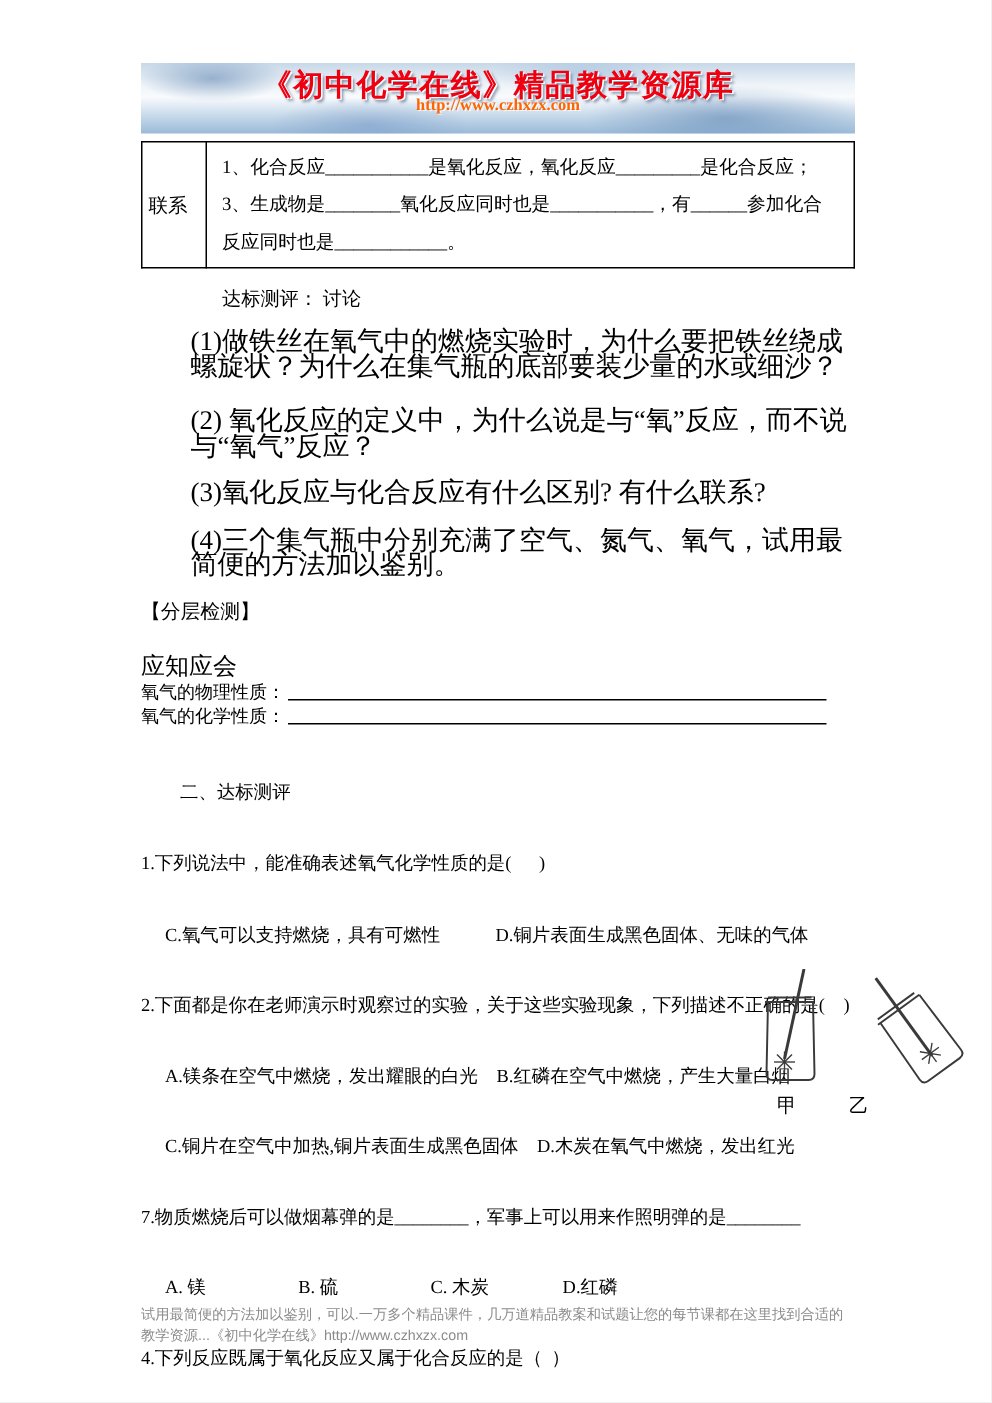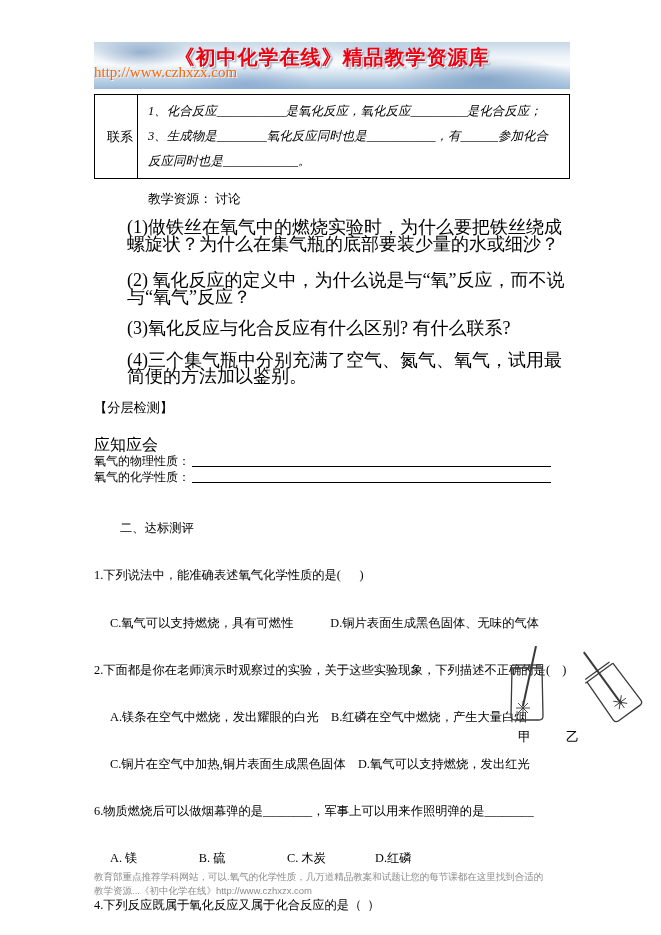--- a/index.html
+++ b/index.html
@@ -19,29 +19,29 @@
       radial-gradient(130px 30px at 82% 78%, rgba(95,135,180,0.60), rgba(95,135,180,0) 72%),
       radial-gradient(90px 22px at 62% 15%, rgba(150,180,215,0.45), rgba(150,180,215,0) 70%),
       linear-gradient(180deg,#c7d8e8 0%,#edf3f8 30%,#f9fbfd 48%,#d4e2ef 68%,#9abad8 100%);
   }
   .banner-title{
     text-align:center;font-size:20px;font-weight:bold;color:#ee0011;
     letter-spacing:1px;line-height:24px;padding-top:3px;
     text-shadow:1px 1px 0 #ffffff,2px 2px 2px rgba(90,110,140,.75);
   }
   .banner-url{
-    text-align:left;font-size:15px;font-weight:normal;color:#ff6400;
+    text-align:center;font-size:11px;font-weight:bold;color:#ff6400;
     margin-top:-5px;text-shadow:1px 1px 0 rgba(255,255,255,.8);
   }
 
   
   .link-table{border-collapse:collapse;width:100%;table-layout:fixed;}
   .link-table td{border:1.6px solid #000;vertical-align:middle;}
-  .cell-label{width:34px;text-align:right;font-size:13px;padding:0 4px;}
-  .cell-body{padding:4px 10px;font-size:12.5px;line-height:25px;font-style:italic;}
+  .cell-label{width:34px;text-align:left;font-size:13px;padding:0 4px;}
+  .cell-body{padding:4px 10px;font-size:12.5px;line-height:25px;}
 
   
   .h-discussion{font-size:12.8px;margin:12px 0 0 54px;}
   .para{font-size:18px;line-height:16.5px;margin-left:33px;}
   .q1{margin-top:11px;}
   .q2{margin-top:20px;}
   .q3{margin-top:15px;}
   .q4{margin-top:15px;}
 
   
@@ -87,21 +87,21 @@
         <td class="cell-label">联系</td>
         <td class="cell-body">
           <div>1、化合反应___________是氧化反应，氧化反应_________是化合反应；</div>
           <div>3、生成物是________氧化反应同时也是___________，有______参加化合</div>
           <div>反应同时也是____________。</div>
         </td>
       </tr>
     </tbody>
       </table>
 
-    <div class="h-discussion">教学资源：  讨论</div>
+    <div class="h-discussion">达标测评：  讨论</div>
     <div class="para q1">(1)做铁丝在氧气中的燃烧实验时，为什么要把铁丝绕成螺旋状？为什么在集气瓶的底部要装少量的水或细沙？</div>
     <div class="para q2">(2) 氧化反应的定义中，为什么说是与“氧”反应，而不说与“氧气”反应？</div>
     <div class="para q3">(3)氧化反应与化合反应有什么区别? 有什么联系?</div>
     <div class="para q4">(4)三个集气瓶中分别充满了空气、氮气、氧气，试用最简便的方法加以鉴别。</div>
 
     <div class="h-check">【分层检测】</div>
     <div class="sub-check">应知应会</div>
     <div class="fill-row">
       <span class="fill-label">氧气的物理性质：</span>
       <span class="fill-line"></span>
@@ -110,22 +110,22 @@
       <span class="fill-label">氧气的化学性质：</span>
       <span class="fill-line"></span>
     </div>
 
     <div class="dense">
       <div class="ind26">二、达标测评</div>
       <div>1.下列说法中，能准确表述氧气化学性质的是(      )</div>
       <div class="ind16">C.氧气可以支持燃烧，具有可燃性　　　D.铜片表面生成黑色固体、无味的气体</div>
       <div>2.下面都是你在老师演示时观察过的实验，关于这些实验现象，下列描述不正确的是(    )</div>
       <div class="ind16">A.镁条在空气中燃烧，发出耀眼的白光　B.红磷在空气中燃烧，产生大量白烟</div>
-      <div class="ind16">C.铜片在空气中加热,铜片表面生成黑色固体　D.氧气可以支持燃烧，发出红光</div>
-      <div>6.物质燃烧后可以做烟幕弹的是________，军事上可以用来作照明弹的是________</div>
+      <div class="ind16">C.铜片在空气中加热,铜片表面生成黑色固体　D.木炭在氧气中燃烧，发出红光</div>
+      <div>7.物质燃烧后可以做烟幕弹的是________，军事上可以用来作照明弹的是________</div>
       <div class="ind16">A. 镁　　　　　B. 硫　　　　　C. 木炭　　　　D.红磷</div>
       <div>4.下列反应既属于氧化反应又属于化合反应的是（  ）</div>
       
       
       
       
       
       
       
     </div>
@@ -162,16 +162,16 @@
         </g>
       </g>
     </svg>
     <div class="fig-labels">
       <span class="fig-label-jia">甲</span>
       <span class="fig-label-yi">乙</span>
     </div>
   </div>
 
   <div class="footer">
-    <div>教育部重点推荐学科网站，可以.氧气的化学性质，几万道精品教案和试题让您的每节课都在这里找到合适的</div>
+    <div>试用最简便的方法加以鉴别，可以.一万多个精品课件，几万道精品教案和试题让您的每节课都在这里找到合适的</div>
     <div>教学资源...《初中化学在线》http://www.czhxzx.com</div>
   </div>
 </div>
 
 </body></html>

